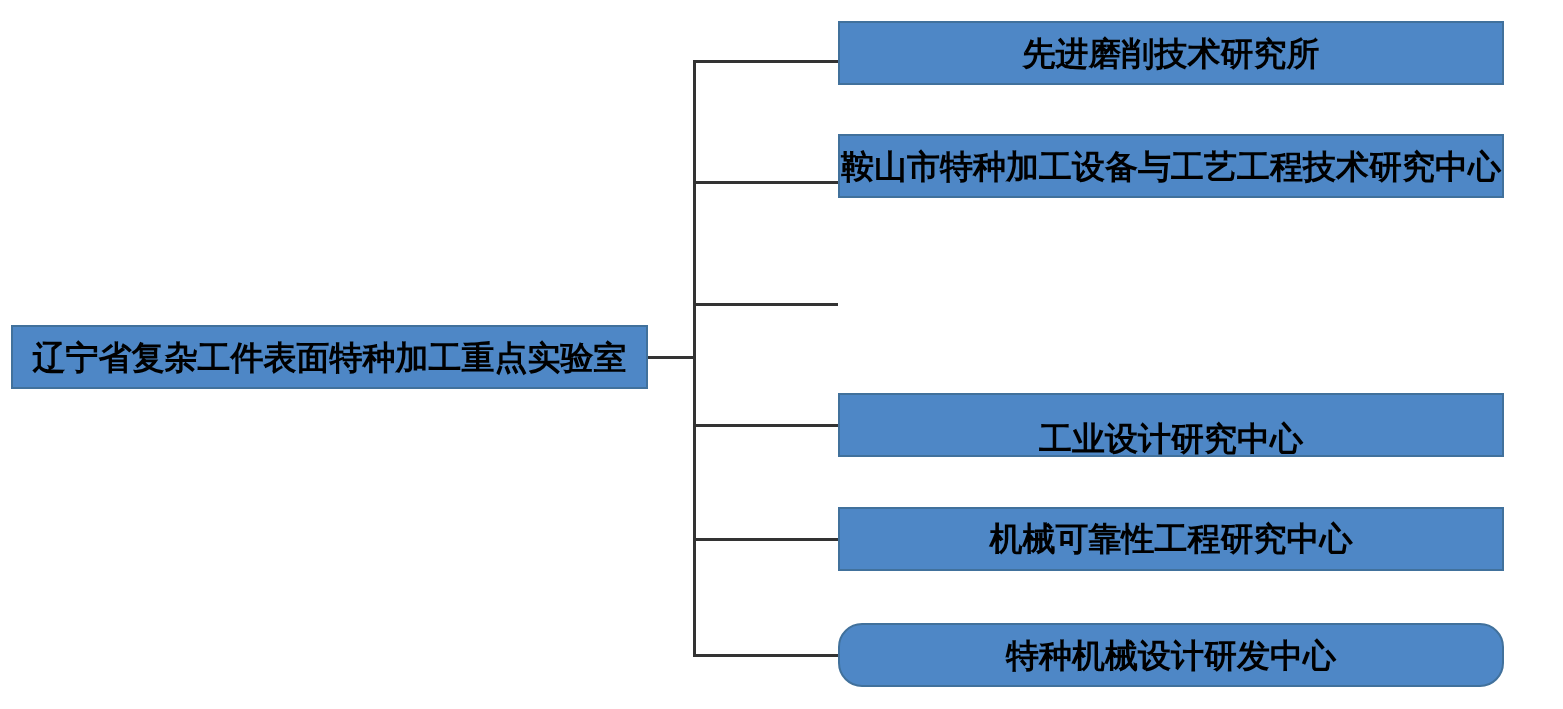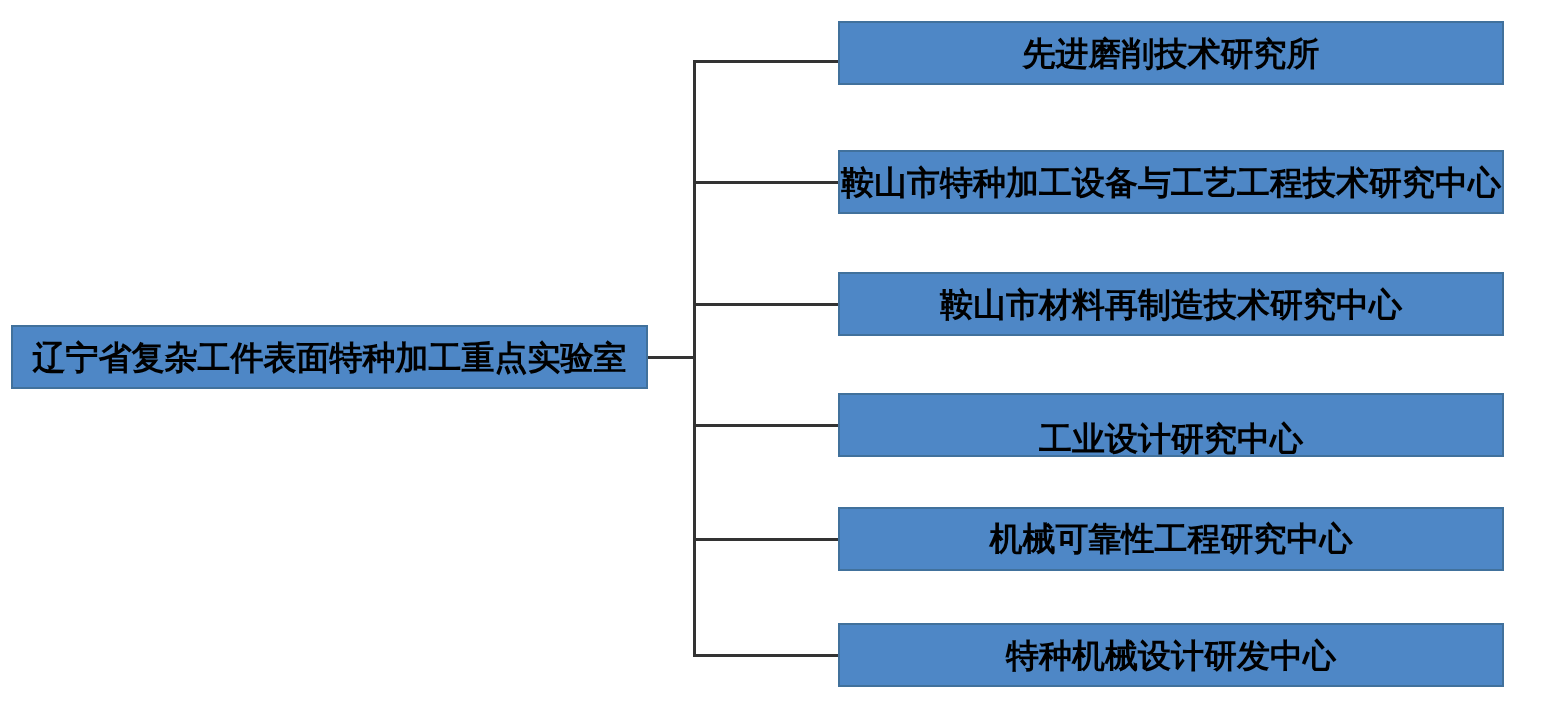--- a/index.html
+++ b/index.html
@@ -35,25 +35,25 @@
     width: 637px;
     height: 64px;
   }
 
   .child-node {
     left: 838px;
     width: 666px;
     height: 64px;
   }
   .c0 { top: 21px; }
-  .c1 { top: 150px; justify-content: center; }
+  .c1 { top: 134px; justify-content: center; }
   .c2 { top: 272px; }
   .c3 { top: 393px; align-items: flex-end; }
   .c4 { top: 507px; font-family: Liberation Serif, serif; }
-  .c5 { top: 623px; }
+  .c5 { top: 623px; border-radius: 24px; }
 
   .line {
     position: absolute;
     background: #333333;
   }
 
   .connector-root { left: 648px; top: 356px; width: 47px; height: 3px; }
   .connector-trunk { left: 693px; top: 60px; width: 3px; height: 597px; }
 
   .branch { left: 695px; width: 143px; height: 3px; }
@@ -81,23 +81,20 @@
   <div class="node root-node">
     <span>辽宁省复杂工件表面特种加工重点实验室</span>
   </div>
 
   <div class="node child-node c0">
     <span>先进磨削技术研究所</span>
   </div>
   <div class="node child-node c1">
     <span>鞍山市特种加工设备与工艺工程技术研究中心</span>
   </div>
-  <div class="node child-node c2">
-    <span>鞍山市材料再制造技术研究中心</span>
-  </div>
   <div class="node child-node c3">
     <span>工业设计研究中心</span>
   </div>
   <div class="node child-node c4">
     <span>机械可靠性工程研究中心</span>
   </div>
   <div class="node child-node c5">
     <span>特种机械设计研发中心</span>
   </div>
 

